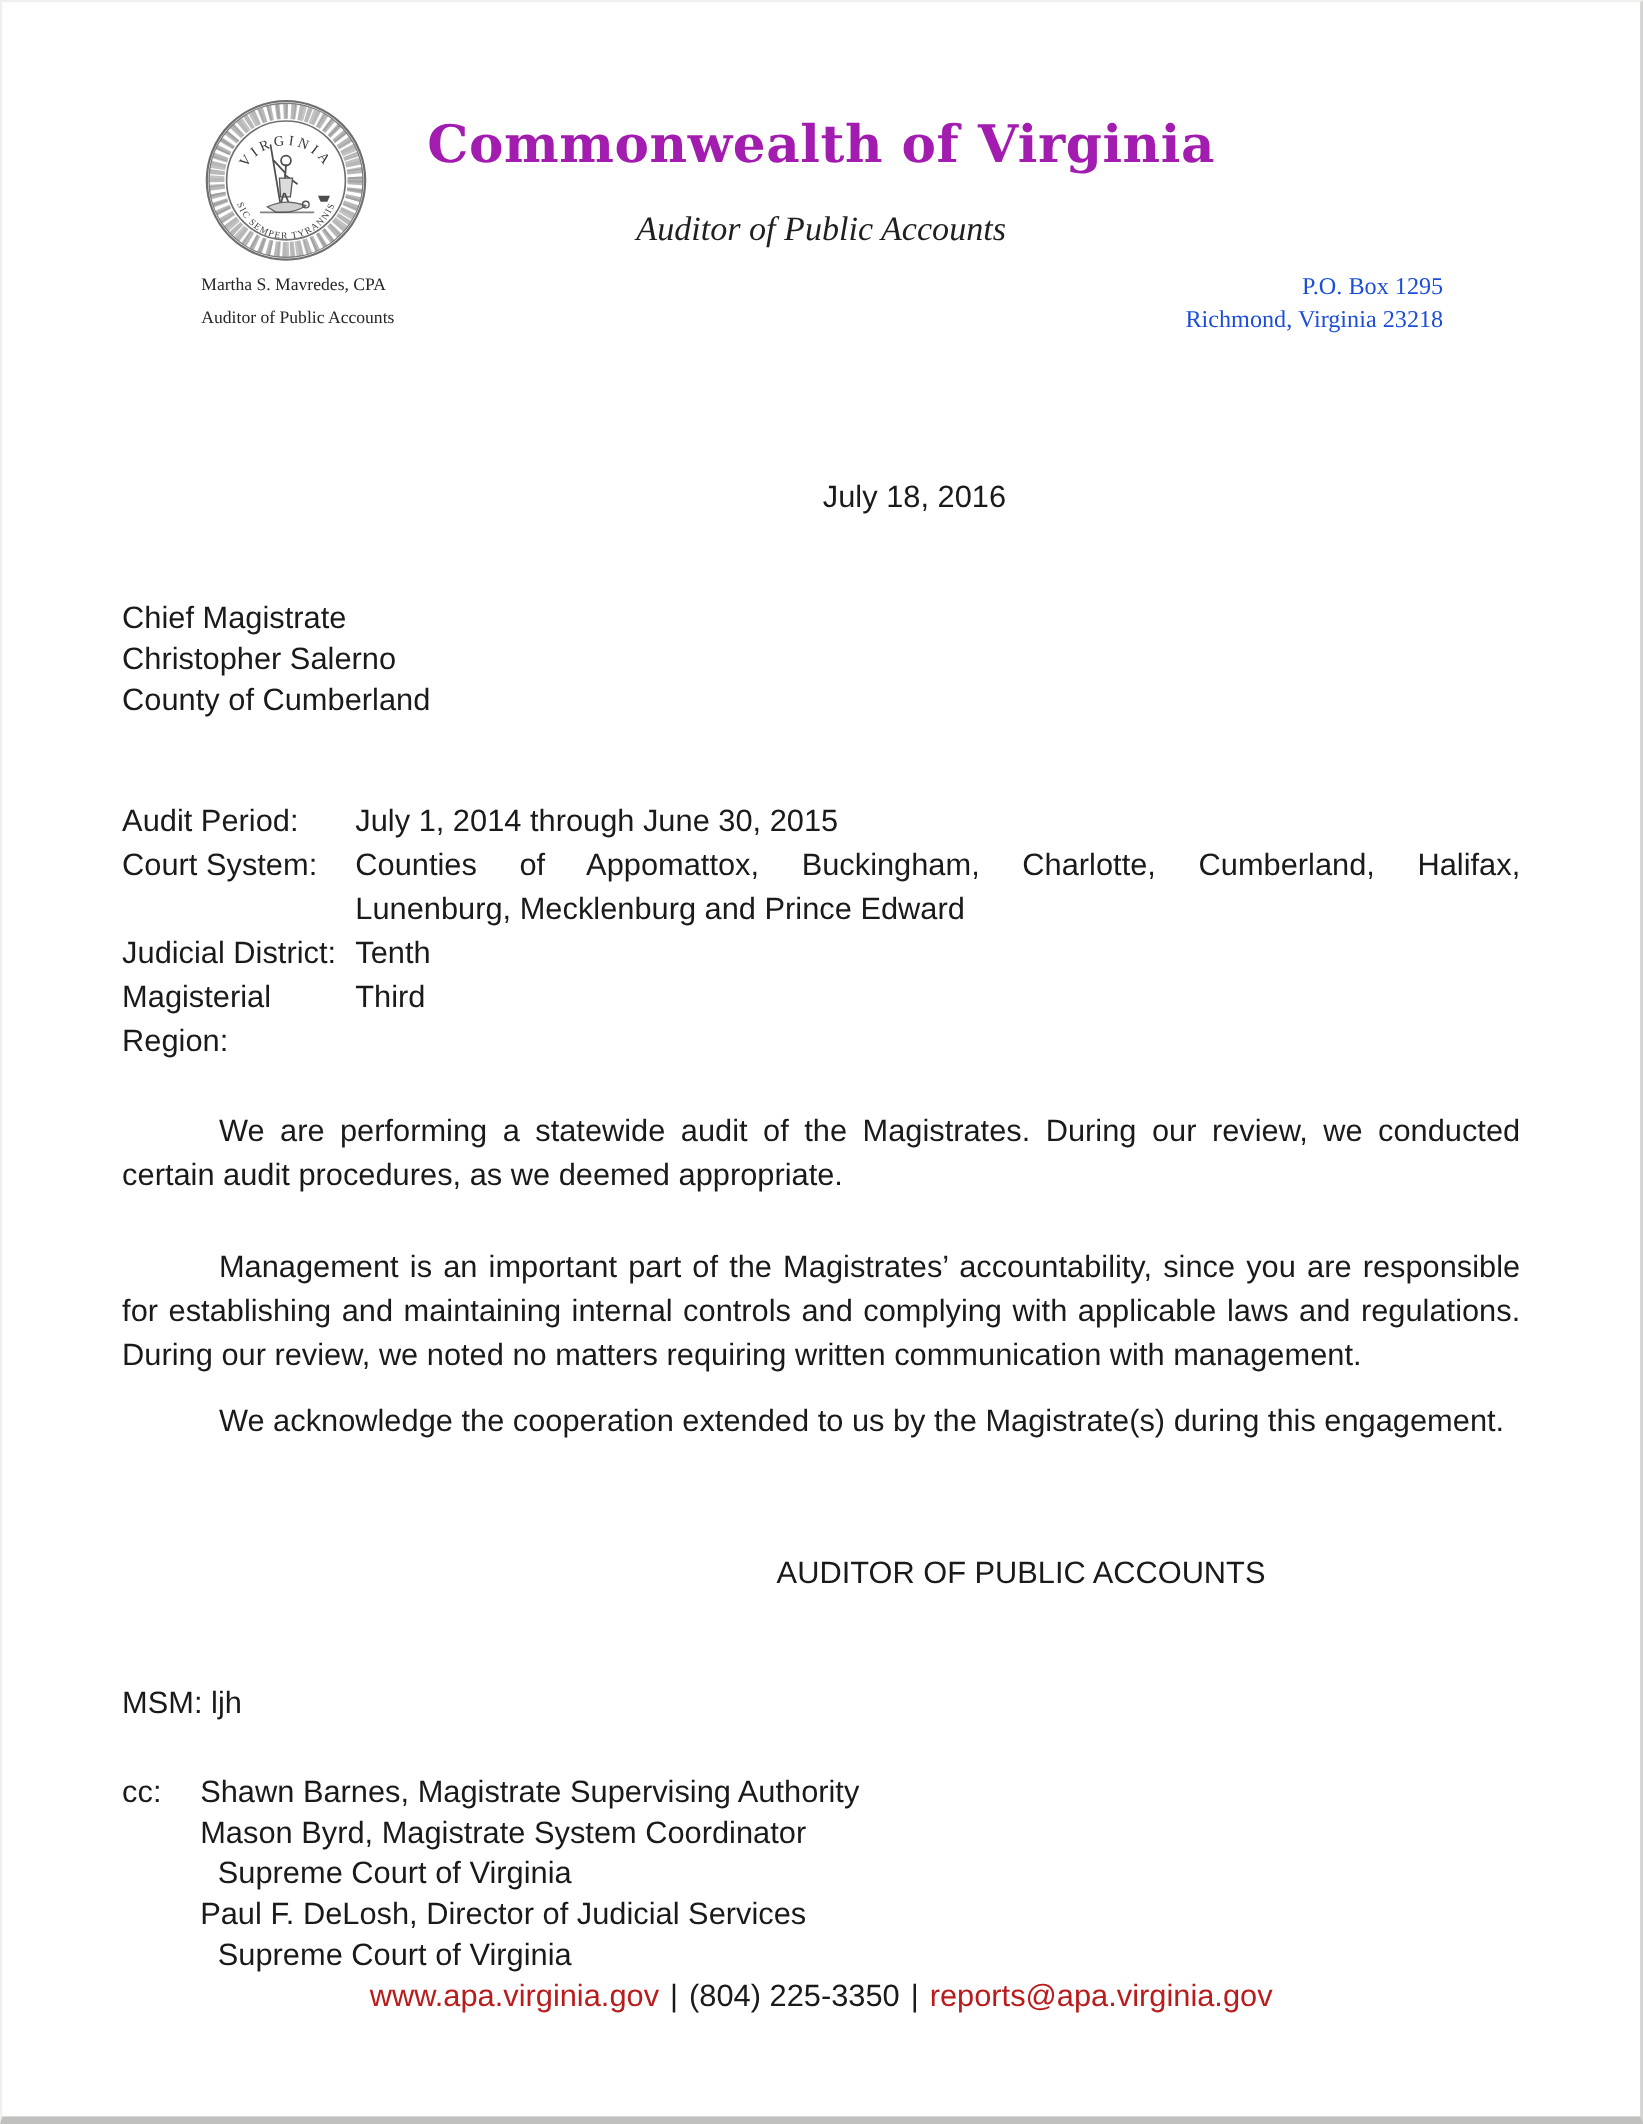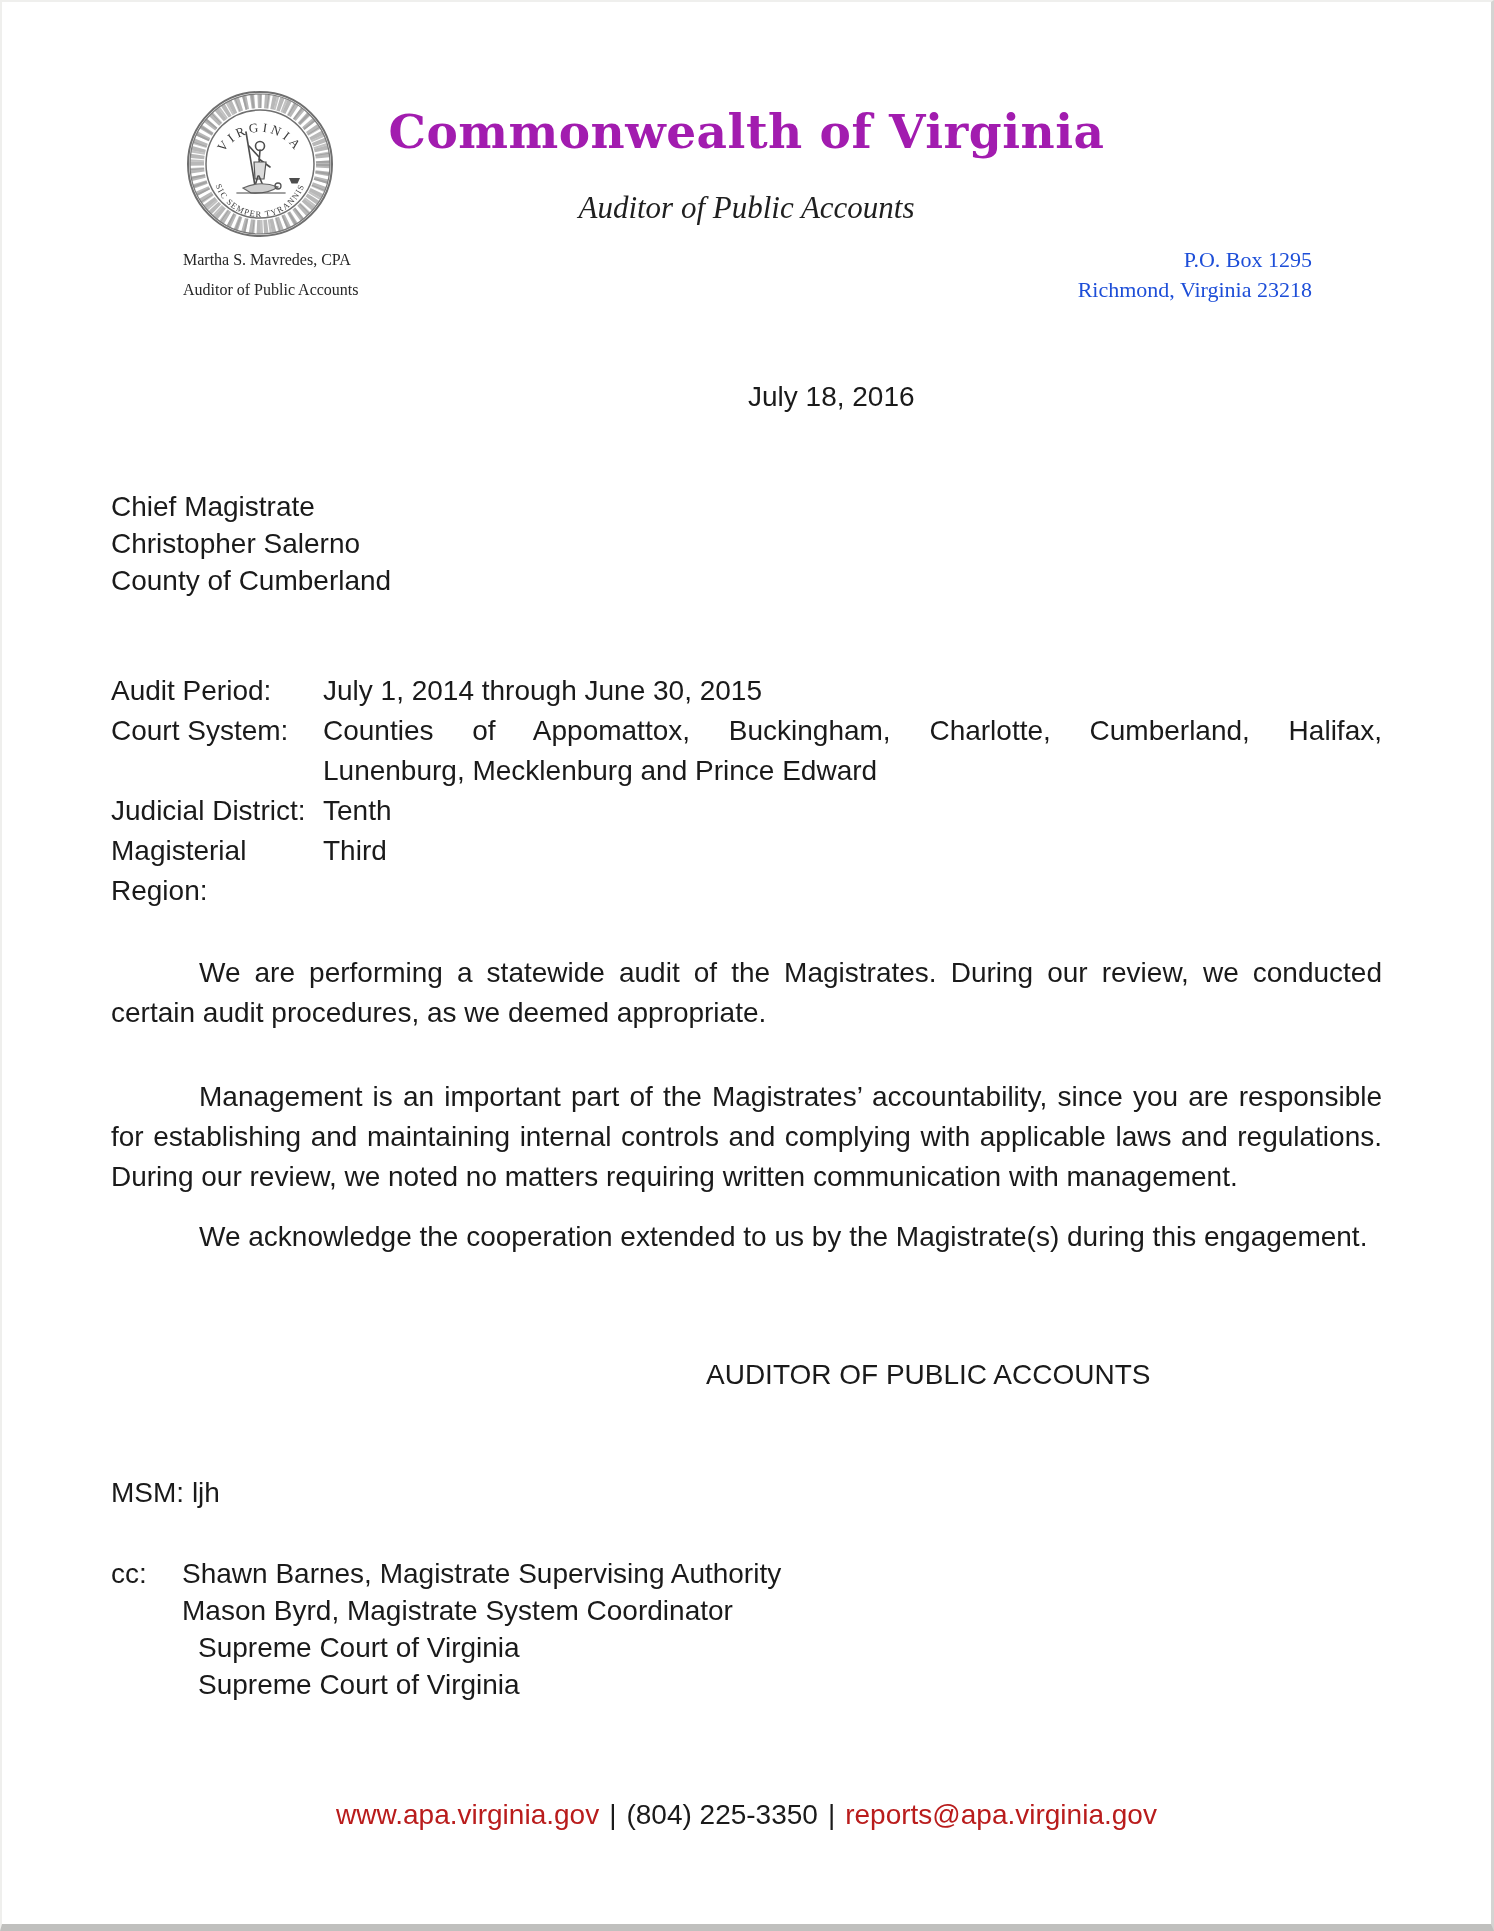--- a/index.html
+++ b/index.html
@@ -42,21 +42,21 @@
     font-family:"Liberation Serif", serif;
     font-size:16px; line-height:30px; color:#262626;
   }
   .hdr-right {
     position:absolute; right:179px; top:243px; text-align:right;
     font-family:"Liberation Serif", serif;
     font-size:22px; line-height:30px; color:#1d4ed8;
   }
   
   .content { padding:0 109px; }
-  .date-line { margin-top:48px; margin-left:637px; font-size:28px; line-height:34px; }
+  .date-line { margin-top:103px; margin-left:637px; font-size:28px; line-height:34px; }
   .recipient { margin-top:74px; font-size:28px; line-height:37px; }
   .audit { margin-top:72px; font-size:28px; line-height:40px; display:grid; grid-template-columns:212px 1fr; }
   .audit .label { grid-column:1; }
   .audit .value { grid-column:2; }
   .just-full { text-align:justify; text-align-last:justify; }
   .para {
     font-size:28px; line-height:40px;
     text-align:justify;
     text-indent:88px;
   }
@@ -162,20 +162,21 @@
     <div class="signature-line">AUDITOR OF PUBLIC ACCOUNTS</div>
 
     <div class="reference-line">MSM: ljh</div>
 
     <div class="cc-block">
       <div class="cc-label">cc:</div>
       <div>
         <div>Shawn Barnes, Magistrate Supervising Authority</div>
         <div>Mason Byrd, Magistrate System Coordinator</div>
         <div class="cc-sub">Supreme Court of Virginia</div>
+        <div>Paul F. DeLosh, Director of Judicial Services</div>
         <div class="cc-sub">Supreme Court of Virginia</div>
       </div>
     </div>
   </div>
 
   <div class="footer">
     <a>www.apa.virginia.gov</a><span class="sep">|</span><span>(804) 225-3350</span><span class="sep">|</span><a>reports@apa.virginia.gov</a>
   </div>
 
 </div>

